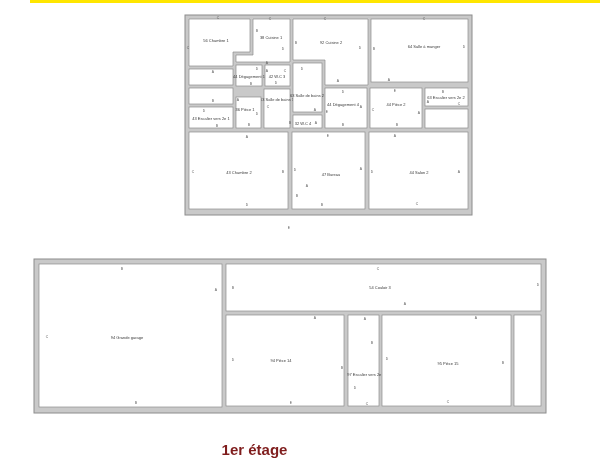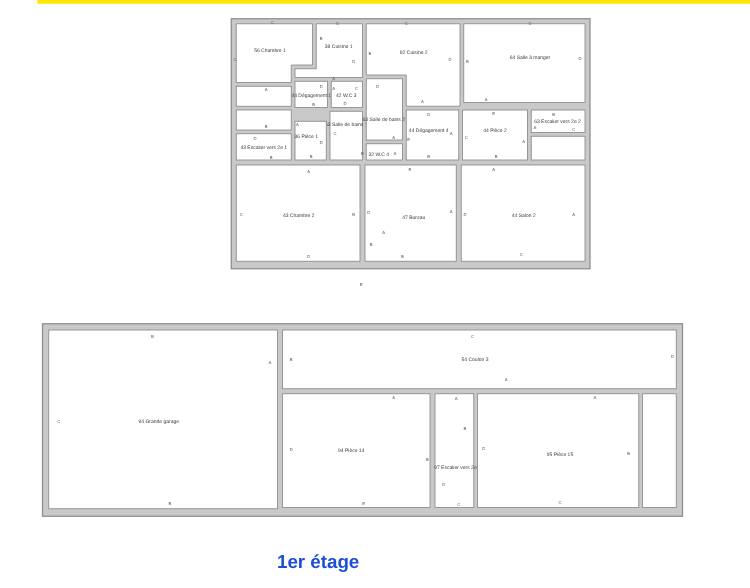--- a/index.html
+++ b/index.html
@@ -6,21 +6,21 @@
   body{
     width:600px;height:470px;position:relative;overflow:hidden;
     background:#ffffff;
     font-family:"Liberation Sans", sans-serif;
   }
   .top-bar{position:absolute;top:0;left:30px;right:0;height:3px;}
   #plan-svg{position:absolute;top:0;left:0;}
   svg text{font-family:"Liberation Sans", sans-serif;}
   .caption{
     position:absolute;top:441px;left:0;width:509px;
-    text-align:center;font-size:15px;font-weight:bold;color:#1d4ed8;
+    text-align:center;font-size:15px;font-weight:bold;color:#7f1d1d;
   }
 </style>
 </head>
 <body style="background: rgb(255, 255, 255);">
 
 <div class="top-bar" style="background: rgb(255, 230, 0);"></div>
 
 <svg id="plan-svg" width="600" height="470" viewBox="0 0 600 470">
     <g>
       <rect x="185" y="15" width="287" height="200" fill="#c9c9c9" stroke="#8c8c8c" stroke-width="1"></rect>

